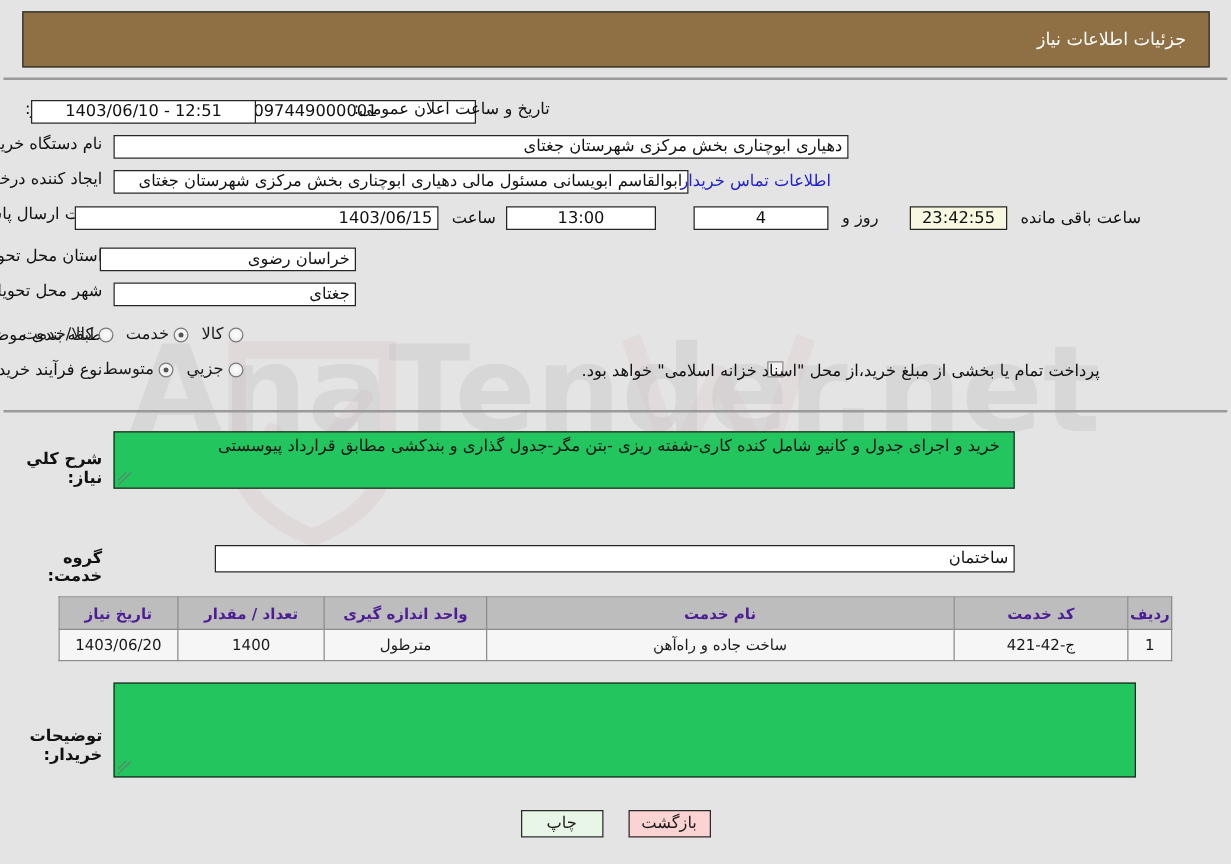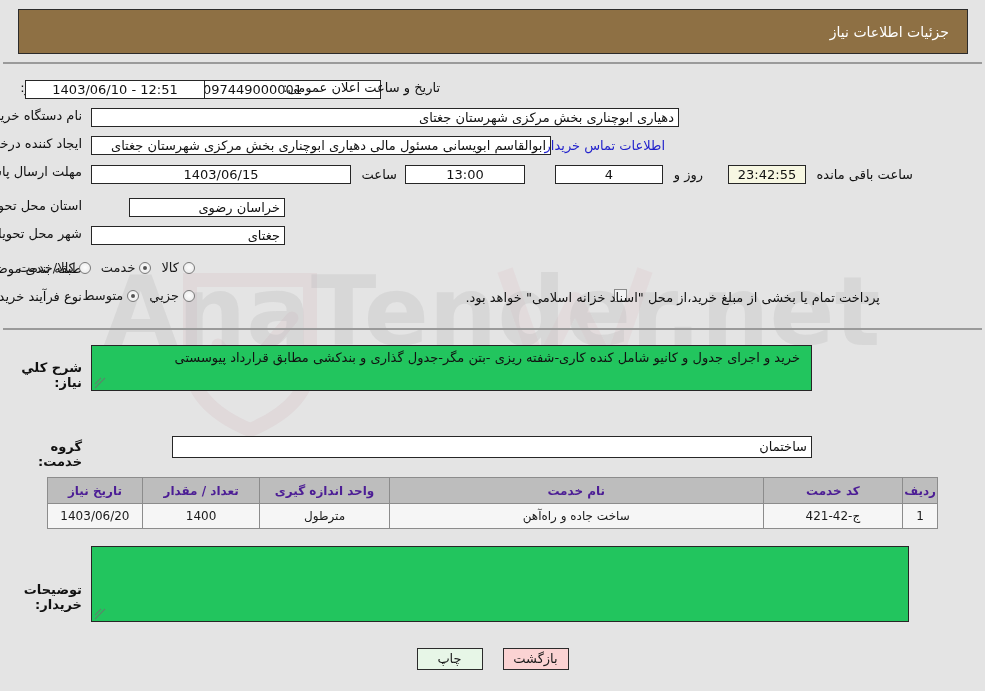--- a/index.html
+++ b/index.html
@@ -233,32 +233,32 @@
 
   <div class="row" style="right:903px; top:136px;">
     <span class="lbl">ایجاد کننده درخواست:</span>
   </div>
   <div class="fld right" style="position:absolute; right:434px; top:136px; width:460px;">ابوالقاسم ابویسانی مسئول مالی دهیاری ابوچناری بخش مرکزی شهرستان جغتای</div>
   <span class="linkish" style="position:absolute; right:320px; top:138px;">اطلاعات تماس خریدار</span>
 
   <div class="row" style="right:903px; top:163px; flex-direction:column; align-items:flex-end; line-height:17px;">
     <span class="lbl">مهلت ارسال پاسخ: تا تاریخ:</span>
   </div>
-  <div class="fld" style="position:absolute; right:634px; top:165px; width:260px;">1403/06/15</div>
+  <div class="fld" style="position:absolute; right:634px; top:165px; width:291px;text-align:right;">1403/06/15</div>
   <span class="lbl" style="position:absolute; right:588px; top:167px;">ساعت</span>
   <div class="fld" style="position:absolute; right:460px; top:165px; width:120px;">13:00</div>
   <div class="fld" style="position:absolute; right:322px; top:165px; width:108px;">4</div>
   <span class="lbl" style="position:absolute; right:282px; top:167px;">روز و</span>
   <div class="fld cream" style="position:absolute; right:179px; top:165px; width:78px;">23:42:55</div>
   <span class="lbl" style="position:absolute; right:72px; top:167px;">ساعت باقی مانده</span>
 
   <div class="row" style="right:903px; top:198px;">
     <span class="lbl">استان محل تحویل:</span>
   </div>
-  <div class="fld right" style="position:absolute; right:700px; top:198px; width:156px;">خراسان رضوی</div>
+  <div class="fld right" style="position:absolute; right:700px; top:198px; width:205px;">خراسان رضوی</div>
 
   <div class="row" style="right:903px; top:226px;">
     <span class="lbl">شهر محل تحویل:</span>
   </div>
   <div class="fld right" style="position:absolute; right:700px; top:226px; width:194px;">جغتای</div>
 
   <div class="row" style="right:903px; top:261px;">
     <span class="lbl">طبقه بندی موضوعی:</span>
   </div>
   <div class="row" style="right:790px; top:260px;">

